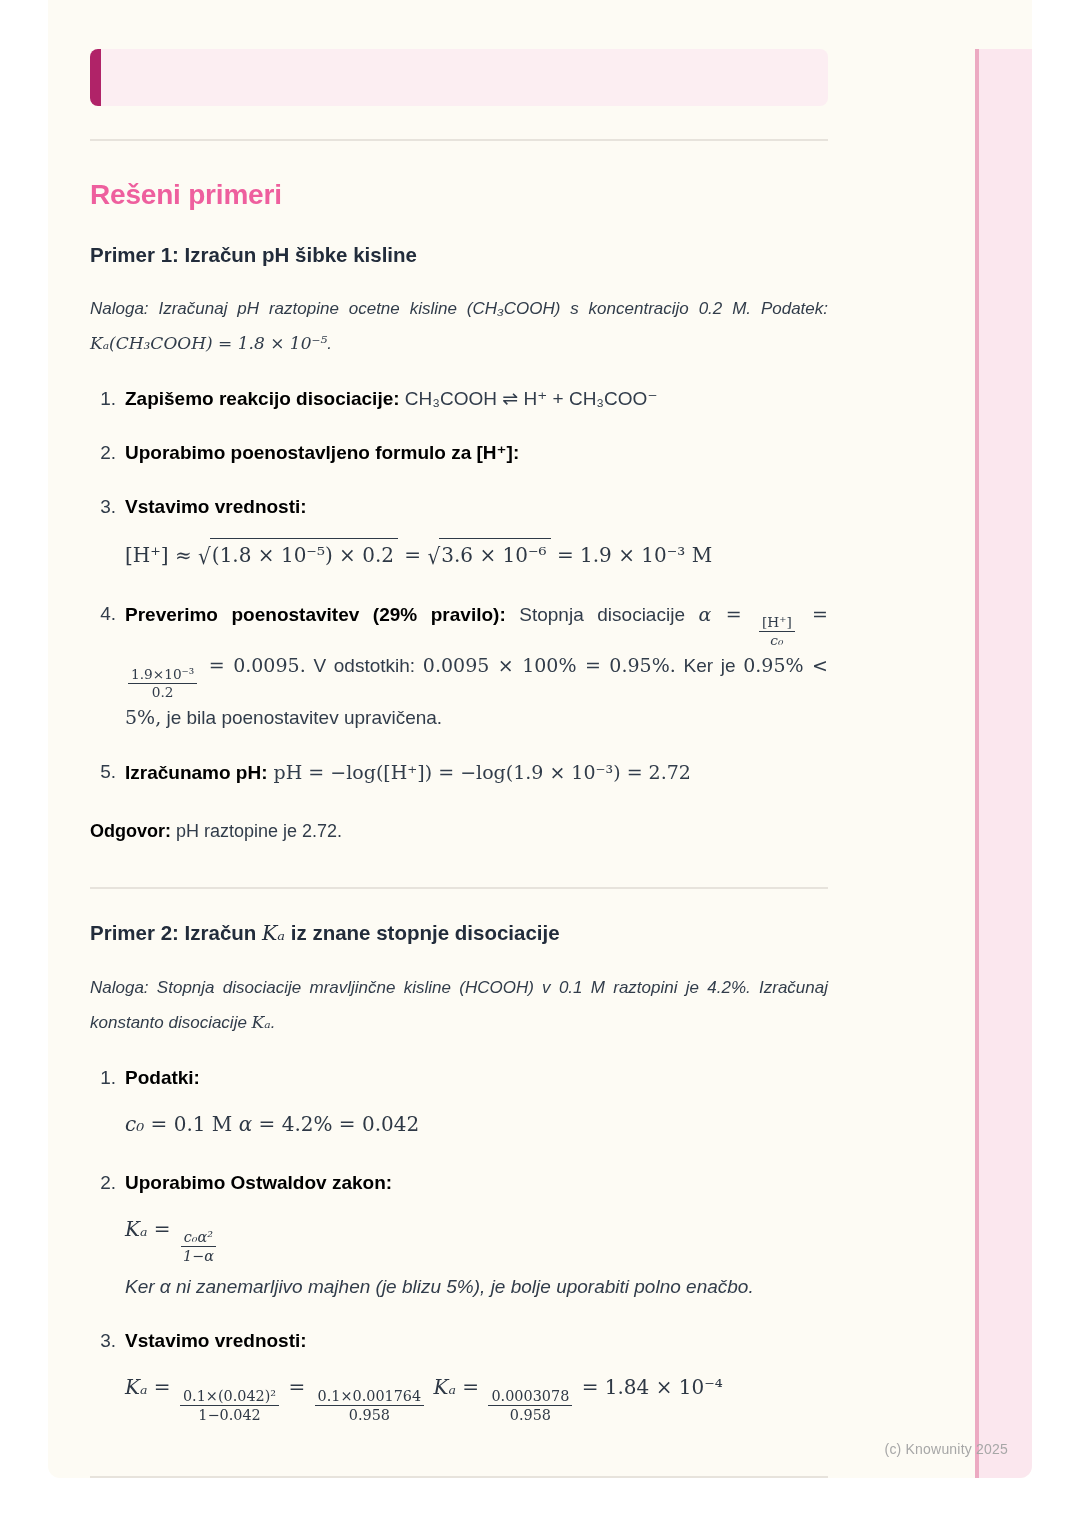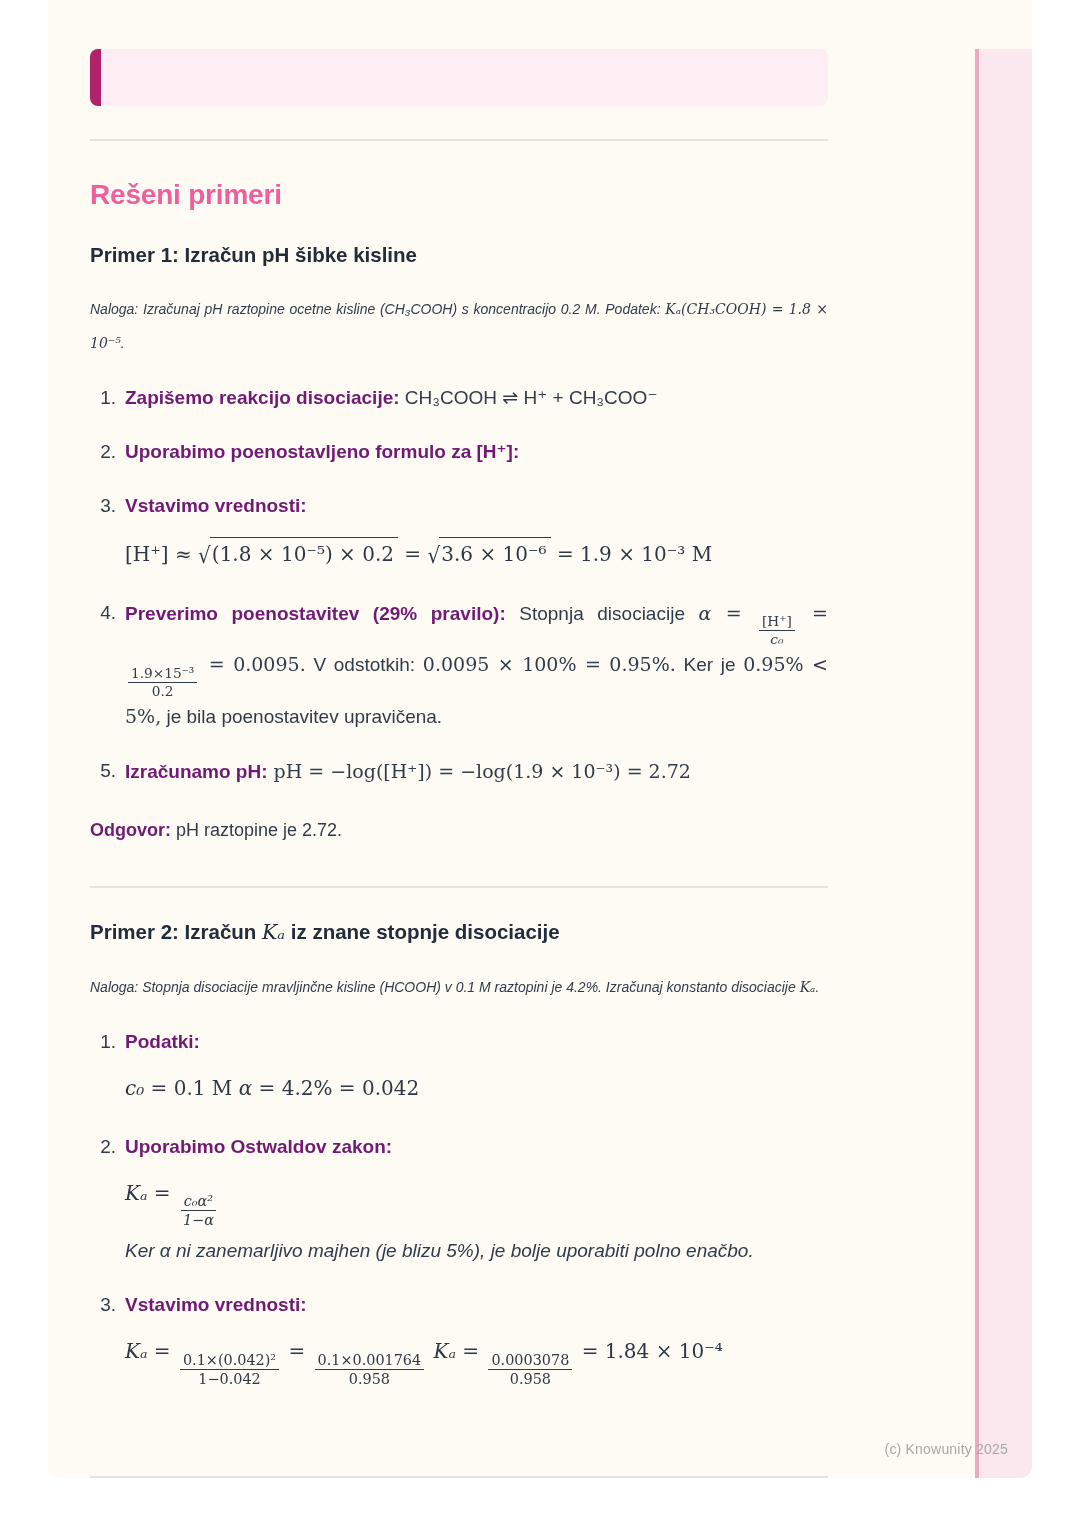--- a/index.html
+++ b/index.html
@@ -14,27 +14,27 @@
   }
   .side-line{position:absolute;top:49px;right:53px;width:4px;height:1429px;background:#ecaac2;z-index:1;}
   .side-panel{position:absolute;top:49px;right:0;width:53px;height:1429px;background:#fbe7ee;z-index:1;}
   .content{position:absolute;left:42px;top:0;width:738px;z-index:2;}
   .callout{margin-top:49px;height:57px;background:#fceef2;border-left:11px solid #b02368;border-radius:8px;box-sizing:border-box;}
   .divider{margin-top:33px;height:2px;background:#e7e3dc;}
   .divider2{margin-top:40px;height:2px;background:#e7e3dc;}
   h1{margin:38px 0 0;font-size:28px;line-height:32px;font-weight:700;color:#ee5f9e;letter-spacing:-0.2px;}
   h2{margin:30px 0 0;font-size:20.5px;line-height:27px;font-weight:700;color:#222c3b;}
   h2 .mk{font-family:"DejaVu Serif","Liberation Serif",serif;font-style:italic;font-weight:500;}
-  .task{margin:24px 0 0;font-size:14px;line-height:34px;font-style:italic;text-align:justify;color:#313c4a;}
+  .task{margin:24px 0 0;font-size:17px;line-height:34px;font-style:italic;text-align:justify;color:#313c4a;}
   .ol{margin-top:22px;}
   .li{display:flex;margin-top:22px;}
   .li:first-child{margin-top:0;}
   .num{flex:none;width:26px;text-align:right;margin-right:9px;font-size:19px;line-height:32px;color:#313c4a;}
   .libody{flex:1;font-size:19px;line-height:32px;color:#313c4a;}
-  .b{font-weight:700;color:#701a75;}
+  .b{font-weight:700;color:#000000;}
   .m{font-family:"DejaVu Serif","Liberation Serif",serif;}
   .mi{font-family:"DejaVu Serif","Liberation Serif",serif;font-style:italic;}
   .formula{margin:15px 0 6px;font-family:"DejaVu Serif","Liberation Serif",serif;font-size:20px;line-height:1.5;color:#2e3845;}
   .sqrt{display:inline-block;white-space:nowrap;}
   .sym{display:inline-block;transform:scaleY(1.12) translateY(1px);margin-right:-1px;}
   .rad{display:inline-block;border-top:1.6px solid #2f3a47;padding:1px 4px 0 2px;}
   .frac{display:inline-flex;flex-direction:column;align-items:center;vertical-align:-0.45em;line-height:1.25;margin:0 3px;font-size:0.72em;}
   .fnum{padding:0 3px;border-bottom:1.4px solid #2f3a47;}
   .fden{padding:0 3px;}
   .just{text-align:justify;}
@@ -84,21 +84,21 @@
           <div class="formula"><span class="m">[H⁺] ≈ </span><span class="sqrt"><span class="sym">√</span><span class="rad">(1.8 × 10⁻⁵) × 0.2</span></span><span class="m"> = </span><span class="sqrt"><span class="sym">√</span><span class="rad">3.6 × 10⁻⁶</span></span><span class="m"> = 1.9 × 10⁻³ M</span></div>
         </div>
       </div>
 
       <div class="li">
         <span class="num">4.</span>
         <div class="libody just"><span class="b">Preverimo poenostavitev (29% pravilo):</span><span> Stopnja disociacije </span><span class="mi">α</span><span class="m"> = </span><span class="frac m">
               <span class="fnum">[H⁺]</span>
               <span class="fden mi">c₀</span>
             </span><span class="m"> = </span><span class="frac m">
-              <span class="fnum">1.9×15⁻³</span>
+              <span class="fnum">1.9×10⁻³</span>
               <span class="fden">0.2</span>
             </span><span class="m"> = 0.0095.</span><span> V odstotkih: </span><span class="m">0.0095 × 100% = 0.95%.</span><span> Ker je </span><span class="m">0.95% &lt; 5%,</span><span> je bila poenostavitev upravičena.</span></div>
       </div>
 
       <div class="li">
         <span class="num">5.</span>
         <div class="libody"><span class="b">Izračunamo pH:</span><span class="m"> pH = −log([H⁺]) = −log(1.9 × 10⁻³) = 2.72</span></div>
       </div>
 
     </div>

